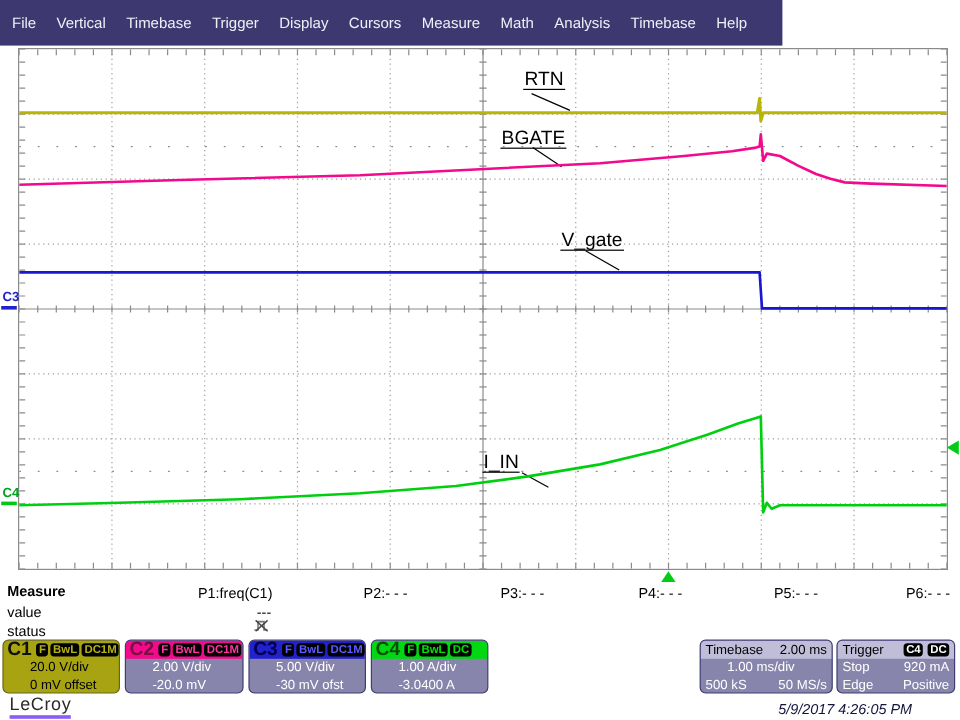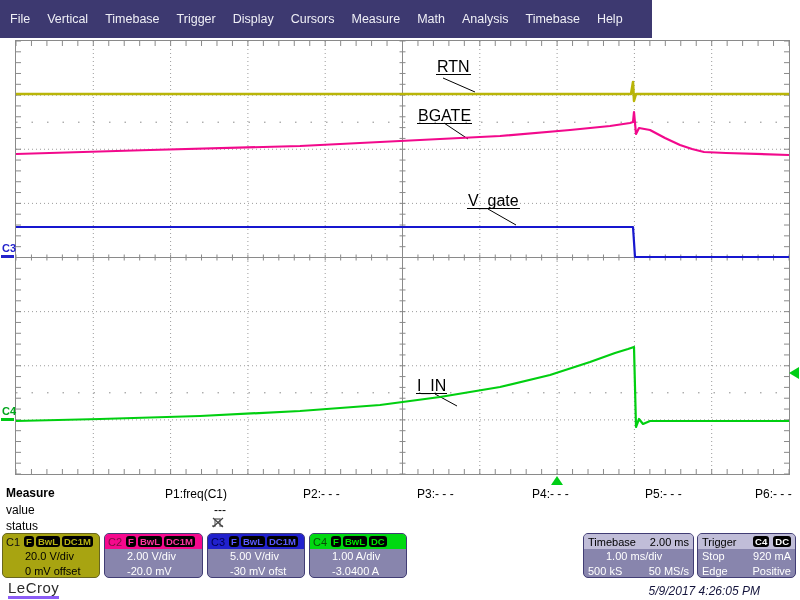--- a/index.html
+++ b/index.html
@@ -10,21 +10,21 @@
            display:flex;align-items:center;gap:17px;padding-left:10px;box-sizing:border-box;}
   .menubar span{color:#efeff6;font-size:12.5px;white-space:nowrap;}
   
   .plot{position:absolute;left:15px;top:40px;width:773px;height:433px;border:1px solid #8a8a8a;background:#fff;}
   .plot svg{position:absolute;left:0;top:0;}
   .tlabel{position:absolute;font-size:16px;line-height:12px;color:#000;
           border-bottom:1px solid #000;padding:0 1px 1px 1px;background:transparent;white-space:nowrap;}
   .lbl-rtn{left:420px;top:20px;}
   .lbl-bgate{left:401px;top:69px;}
   .lbl-vgate{left:451px;top:154px;}
-  .lbl-iin{left:400px;top:339px;}
+  .lbl-iin{left:386px;top:339px;}
   
   .gmark{position:absolute;font-size:11px;font-weight:bold;line-height:11px;}
   .gdash{position:absolute;width:13px;height:3px;}
   .c3mark{left:2px;top:243px;color:#2222cc;}
   .c3dash{left:1px;top:255px;background:#2222cc;}
   .c4mark{left:2px;top:406px;color:#00a51c;}
   .c4dash{left:1px;top:418px;background:#00c916;}
   
   .trig-time{position:absolute;left:551px;top:476px;width:0;height:0;
              border-left:6px solid transparent;border-right:6px solid transparent;border-bottom:9px solid #00ce16;}
@@ -36,21 +36,21 @@
   .m-value{left:6px;top:503px;}
   .m-status{left:6px;top:519px;}
   .p1{left:165px;top:487px;} .p2{left:303px;top:487px;} .p3{left:417px;top:487px;}
   .p4{left:532px;top:487px;} .p5{left:645px;top:487px;} .p6{left:755px;top:487px;}
   .p1v{left:202px;top:503px;width:36px;text-align:center;}
   .p1s{position:absolute;left:211px;top:515px;}
   
   .box{position:absolute;top:533px;height:45px;box-sizing:border-box;border:1px solid #413d74;
        border-radius:5px;background:#8885ad;font-size:11px;color:#fff;overflow:hidden;}
   .bhead{height:15px;display:flex;align-items:center;padding:0 3px;gap:2px;box-sizing:border-box;}
-  .chid{font-weight:normal;margin-right:2px;font-size:11px;}
+  .chid{font-weight:bold;margin-right:2px;font-size:16px;}
   .badge{background:#000;border-radius:3px;padding:0 2px;font-size:9.5px;font-weight:bold;line-height:11px;}
   .brow{line-height:15px;padding:0 22px;white-space:nowrap;}
   .brow2{line-height:15px;padding:0 4px;display:flex;justify-content:space-between;white-space:nowrap;}
   .bx-c1{left:2px;width:98px;background:#a8a411;border-color:#68661f;color:#000;}
   .bx-c2{left:104px;width:99px;} .bx-c3{left:207px;width:98px;} .bx-c4{left:309px;width:98px;}
   .h-c2{background:#f5098d;} .h-c3{background:#2121cd;} .h-c4{background:#00d911;}
   .id-c1{color:#111;} .id-c2{color:#76103f;} .id-c3{color:#00004e;} .id-c4{color:#084d08;}
   .b-c1{color:#b5b114;} .b-c2{color:#ff35a0;} .b-c3{color:#5a5aff;} .b-c4{color:#00e500;}
   .bx-tb{left:583px;width:111px;} .bx-trg{left:697px;width:99px;}
   .h-gray{background:#c0bdd8;color:#000;display:flex;justify-content:space-between;padding:0 4px;}

